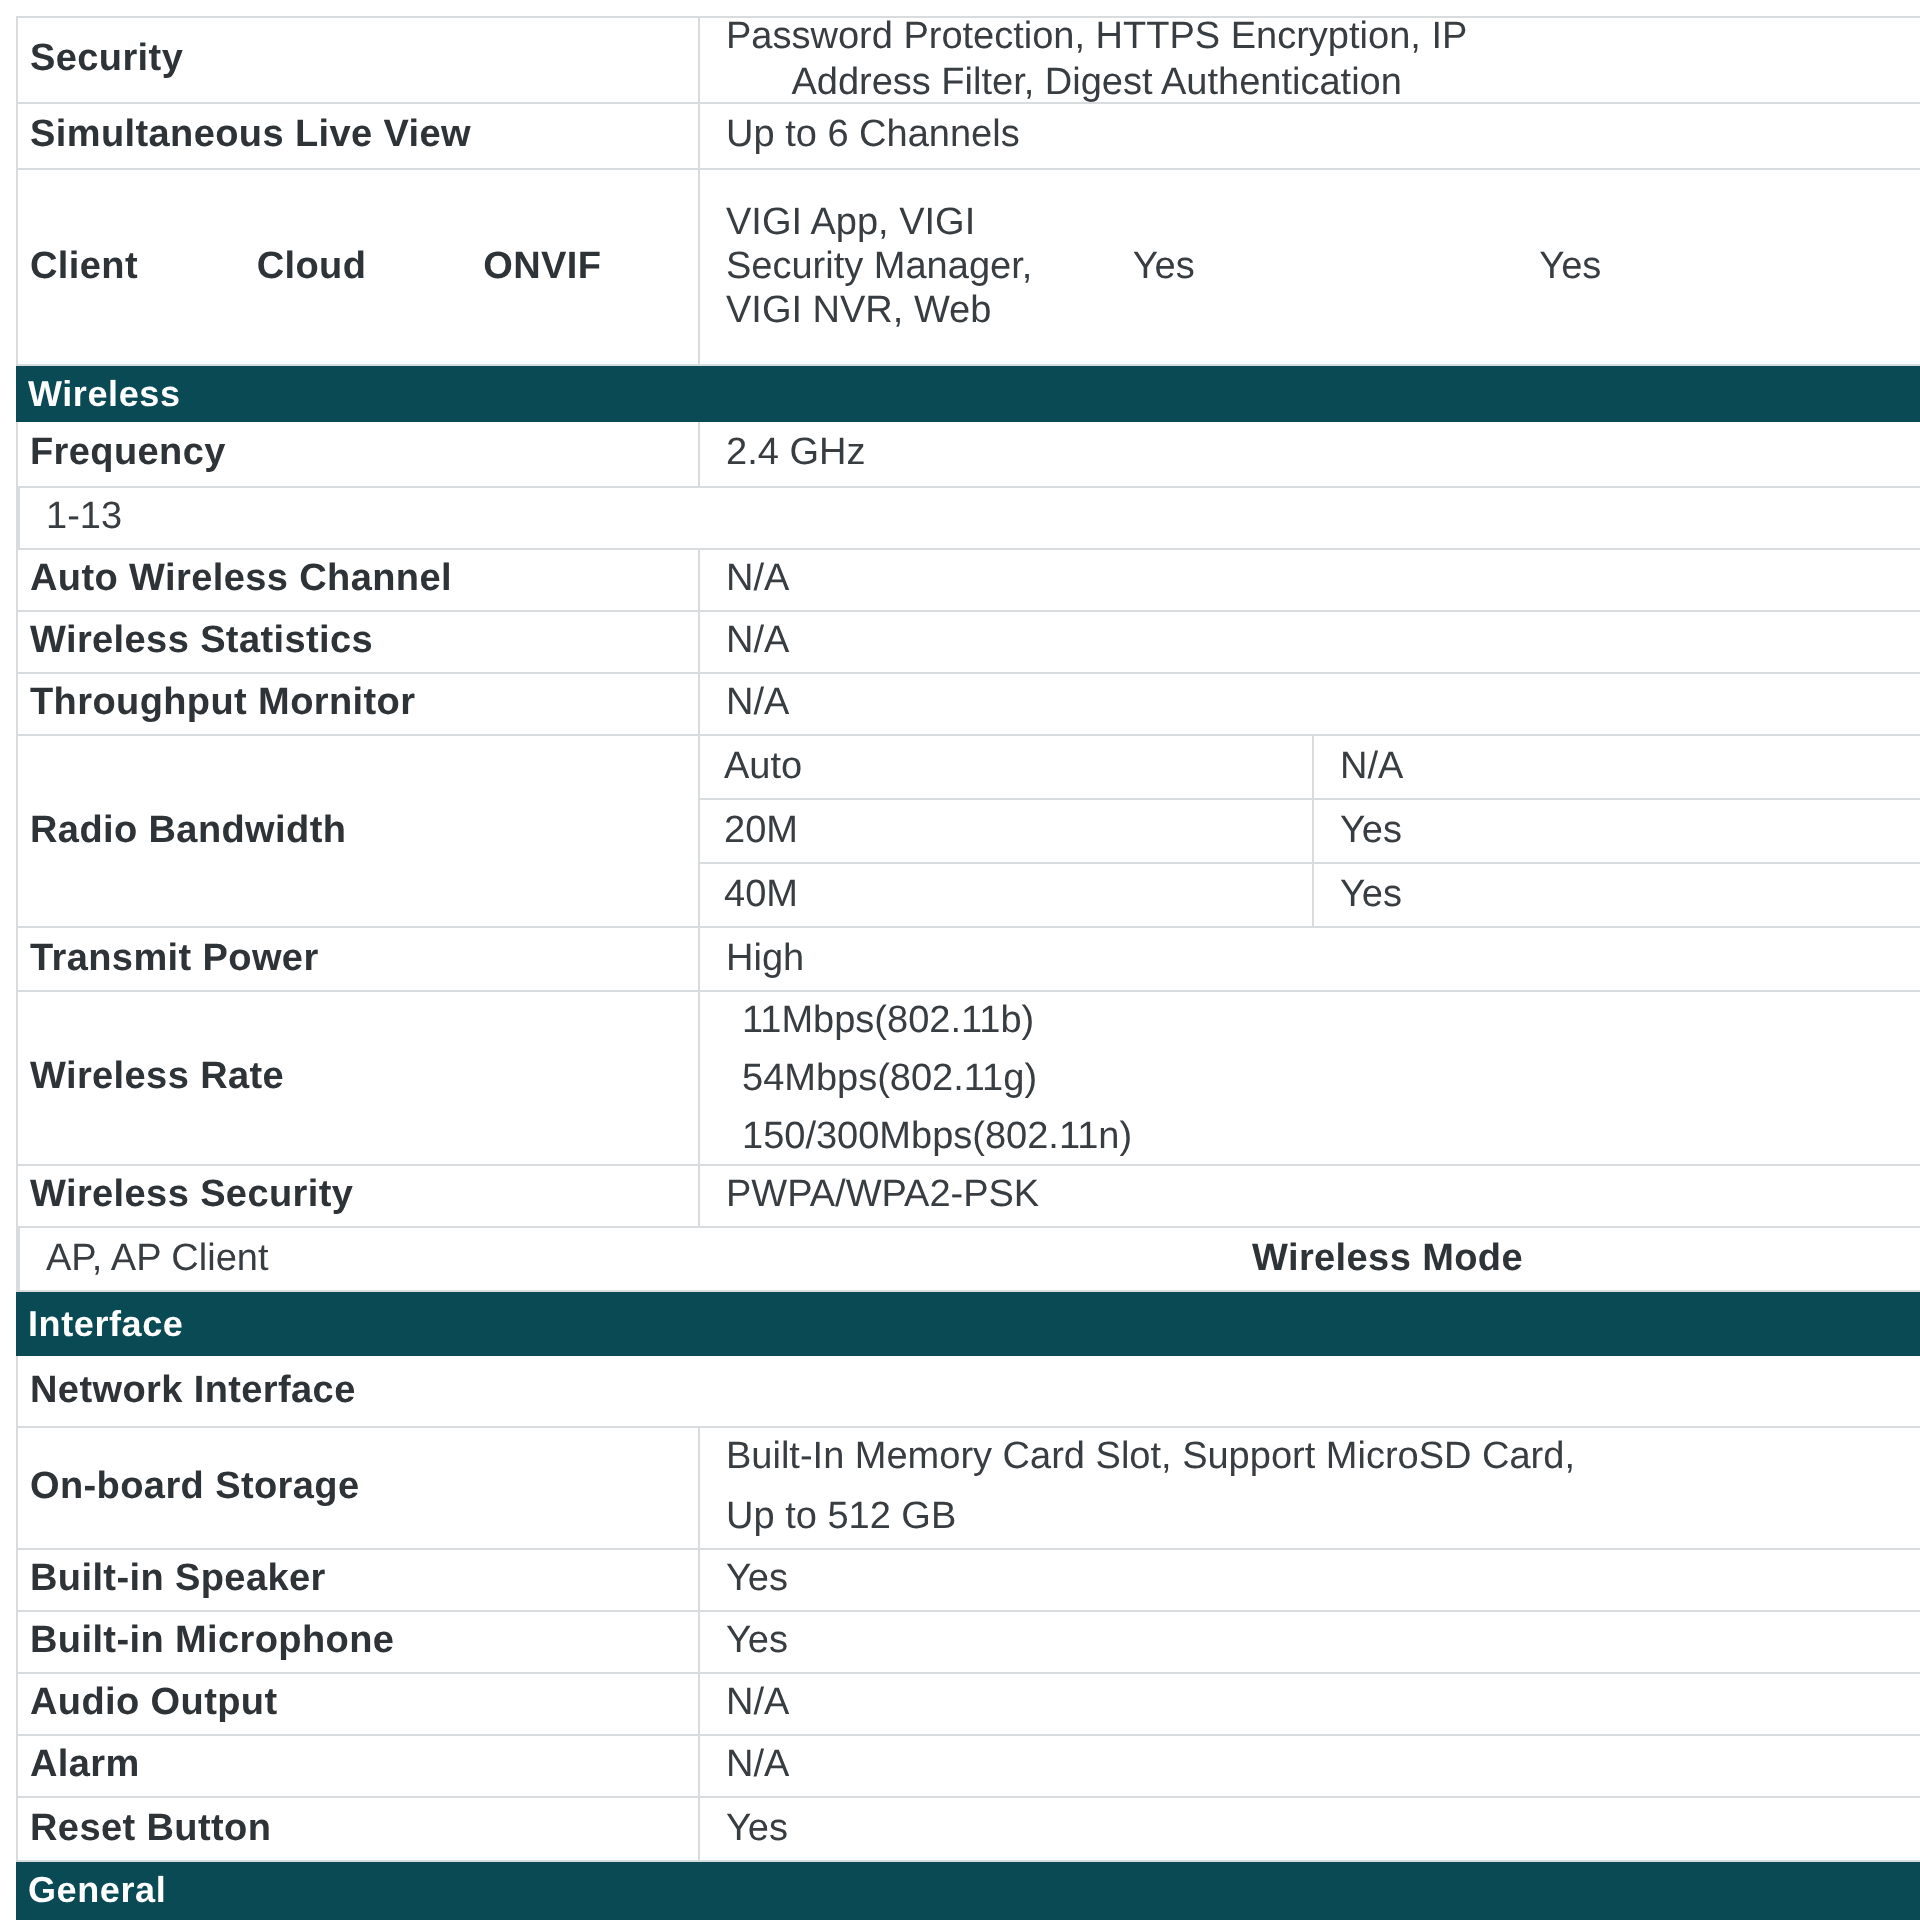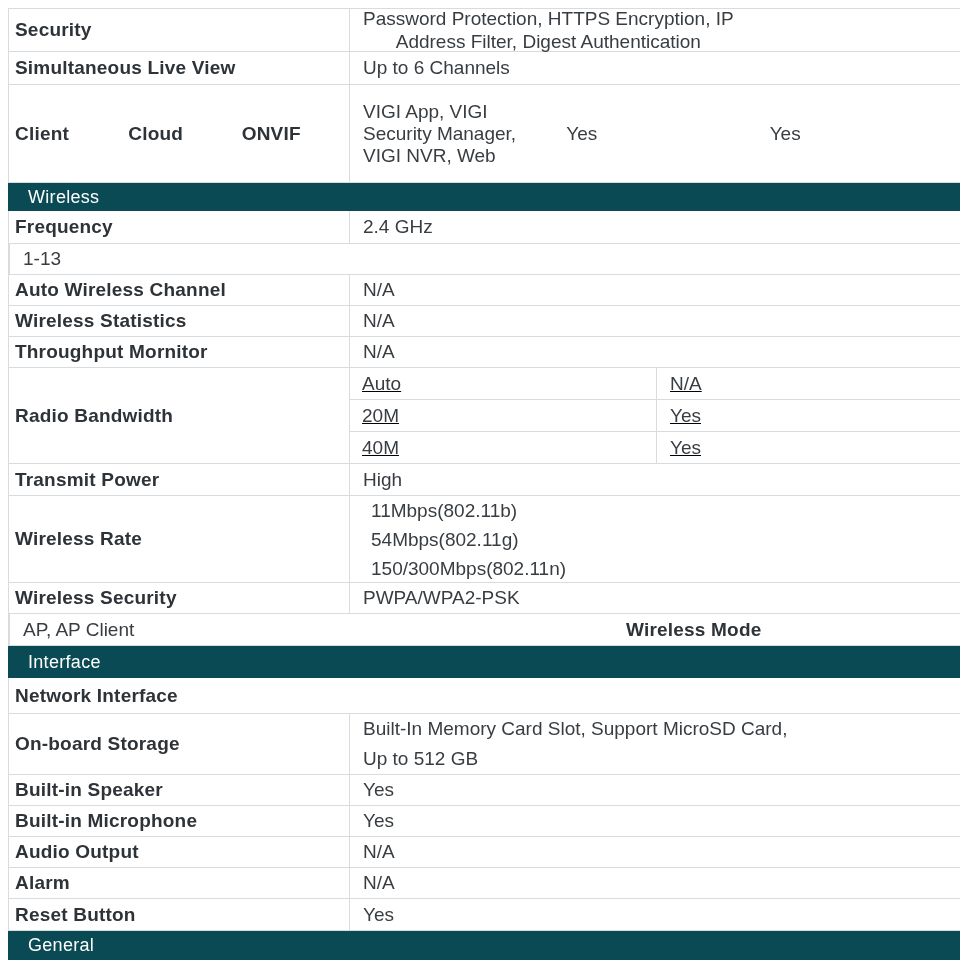--- a/index.html
+++ b/index.html
@@ -33,33 +33,33 @@
   }
   .multi{white-space:pre-line;}
   .v-tight{line-height:23px;text-align:center;}
   .v-wide{line-height:29px;padding-left:21px;}
   .v-mid{line-height:30px;}
   .stack{flex-direction:row;align-items:stretch;padding-left:0;}
   .stack .line{flex:1;display:flex;align-items:center;}
   .label.stack .line{padding-left:6px;}
   .value.stack .line{padding-left:13px;}
   .subtable{
-    flex:1;display:flex;flex-direction:column;border-left:1px solid var(--divider);text-decoration:underline;
+    flex:1;display:flex;flex-direction:column;border-left:1px solid var(--divider);
   }
   .subrow{flex:1;display:flex;}
   .subrow + .subrow{border-top:1px solid var(--divider);}
   .subcell{
     display:flex;align-items:center;font-size:19px;color:var(--value-color);
   }
   .subcell.opt{width:307px;flex:0 0 307px;border-right:1px solid var(--divider);padding-left:12px;}
   .subcell.val{flex:1;padding-left:13px;}
   .section-bar{
     height:28px;background:var(--section-bg);color:var(--section-text);
-    display:flex;align-items:center;padding-left:20px;
-    font-size:18px;font-weight:400;letter-spacing:.3px;
+    display:flex;align-items:center;padding-left:6px;
+    font-size:18px;font-weight:700;letter-spacing:.3px;
   }
   
   .h44{height:44px}.h33{height:33px}.h98{height:98px}.h31{height:31px}
   .h32{height:32px}.h96{height:96px}.h87{height:87px}.h61{height:61px}
   .h36{height:36px}.h28{height:28px}.h29{height:29px}
 </style>
 </head>
 <body>
 
 <div class="spec-table">

